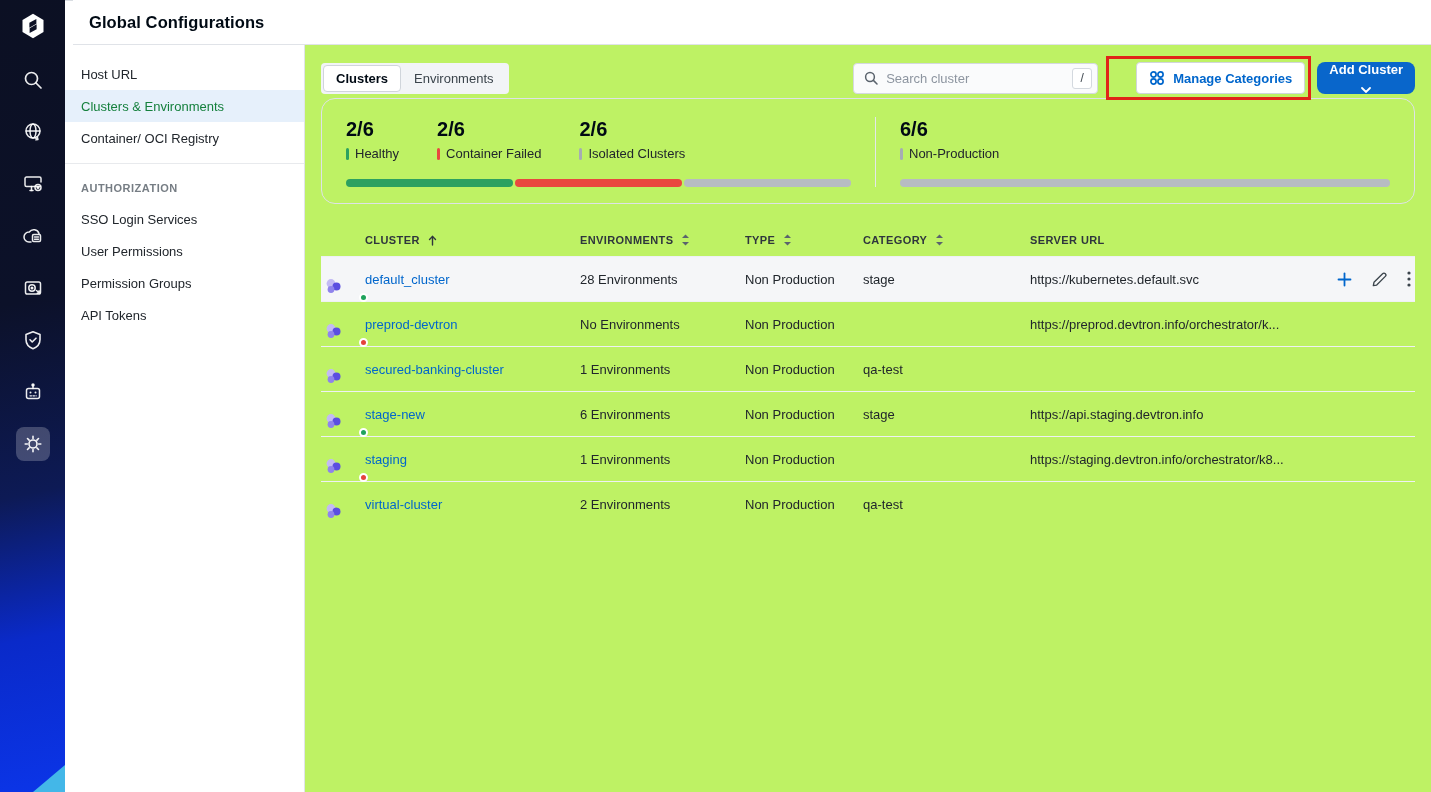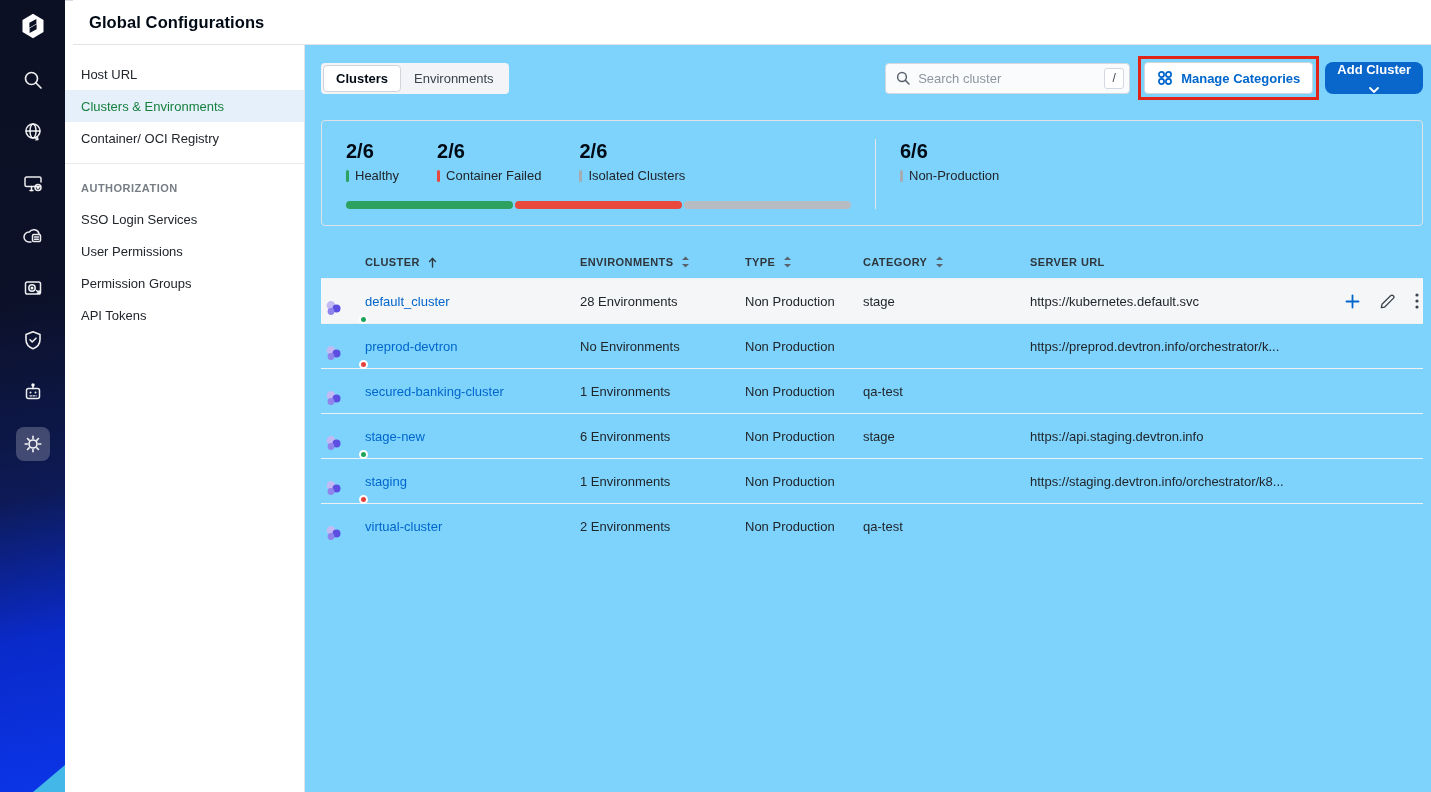--- a/index.html
+++ b/index.html
@@ -46,50 +46,50 @@
   .subnav {
     position:absolute; left:65px; top:45px; bottom:0; width:240px; background:#fff;
     border-right:1px solid #e0e3e8; padding-top:13px; z-index:3;
   }
   .nav-item { height:32px; display:flex; align-items:center; padding:0 16px; font-size:13px; color:#21262c; cursor:pointer; }
   .nav-item.selected { background:#e6f0fb; color:#15803d; font-weight:400; }
   .nav-divider { border-top:1px solid #e8eaed; margin:9px 0; }
   .nav-section { height:30px; display:flex; align-items:center; padding:0 16px; font-size:11px; font-weight:700; color:#767d84; letter-spacing:.5px; }
 
   
-  .main { position:absolute; left:305px; top:45px; right:0; bottom:0; background:#7dd3fc; padding:15px 8px 0 16px; overflow:hidden; }
+  .main { position:absolute; left:305px; top:45px; right:0; bottom:0; background:#bef264; padding:15px 16px 0 16px; overflow:hidden; }
 
   .toolbar { display:flex; align-items:center; height:36px; }
   .tab-group { display:flex; background:#f2f4f7; border-radius:4px; padding:2px; }
   .tab { padding:5px 12px; font-size:13px; color:#3b444c; border-radius:4px; border:1px solid transparent; cursor:pointer; }
   .tab.active { background:#fff; border-color:#d0d5db; font-weight:700; color:#000a14; }
 
   .search-box {
     margin-left:auto; width:245px; height:31px; background:#fafbfc; border:1px solid #d4d9df; border-radius:4px;
     display:flex; align-items:center; gap:8px; padding:0 5px 0 10px;
   }
   .search-box input { border:0; outline:0; background:transparent; flex:1; font-size:13px; font-family:inherit; color:#21262c; min-width:0; }
   .search-box input::placeholder { color:#8d95a0; }
   .kbd { width:20px; height:21px; border:1px solid #d4d9df; background:#fff; border-radius:3px; display:grid; place-items:center; font-size:12px; color:#3b444c; }
 
   .manage-wrap { position:relative; margin-left:14px; }
   .annotation { position:absolute; inset:-6px; border:3px solid #e02418; pointer-events:none; }
   .manage-btn {
     height:32px; padding:0 12px; background:#fff; border:1px solid #d0d5db; border-radius:4px;
-    color:#0066cc; font-size:13px; font-weight:700; display:flex; align-items:center; gap:8px; cursor:pointer; font-family:inherit;
+    color:#0066cc; font-size:13px; font-weight:700; display:flex; align-items:center; gap:8px; cursor:pointer; font-family:inherit;margin-left:24px;
   }
   .add-btn {
     margin-left:12px; height:32px; padding:0 12px; background:#0966cb; border:none; border-radius:8px;
     color:#fff; font-size:13px; font-weight:700; display:flex; align-items:center; gap:10px; cursor:pointer; font-family:inherit;flex-direction:column;
   }
 
   
-  .stats-card { margin-top:24px; border:1px solid #dee2e7; border-radius:4px; padding:18px 24px 16px; display:flex; }
+  .stats-card { margin-top:2px; border:1px solid #dee2e7; border-radius:14px; padding:18px 24px 16px; display:flex; }
   .stats-left { width:505px; display:flex; flex-direction:column; }
-  .stats-right { flex:1; display:flex; flex-direction:row; }
+  .stats-right { flex:1; display:flex; flex-direction:column; }
   .stat-row { display:flex; gap:38px; }
   .stat .val { font-size:20px; font-weight:700; color:#000a14; line-height:24px; }
   .stat .lab { display:flex; align-items:center; gap:6px; margin-top:4px; font-size:13px; color:#21262c; line-height:18px; }
   .tick { width:3px; height:12px; border-radius:2px; flex:0 0 auto; }
   .bar { margin-top:16px; height:8px; display:flex; gap:2px; }
   .bar .seg { height:8px; border-radius:4px; }
   .stats-divider { width:1px; background:#e4e7eb; margin:0 24px; align-self:stretch; }
 
   
   .tbl { margin-top:20px; }

